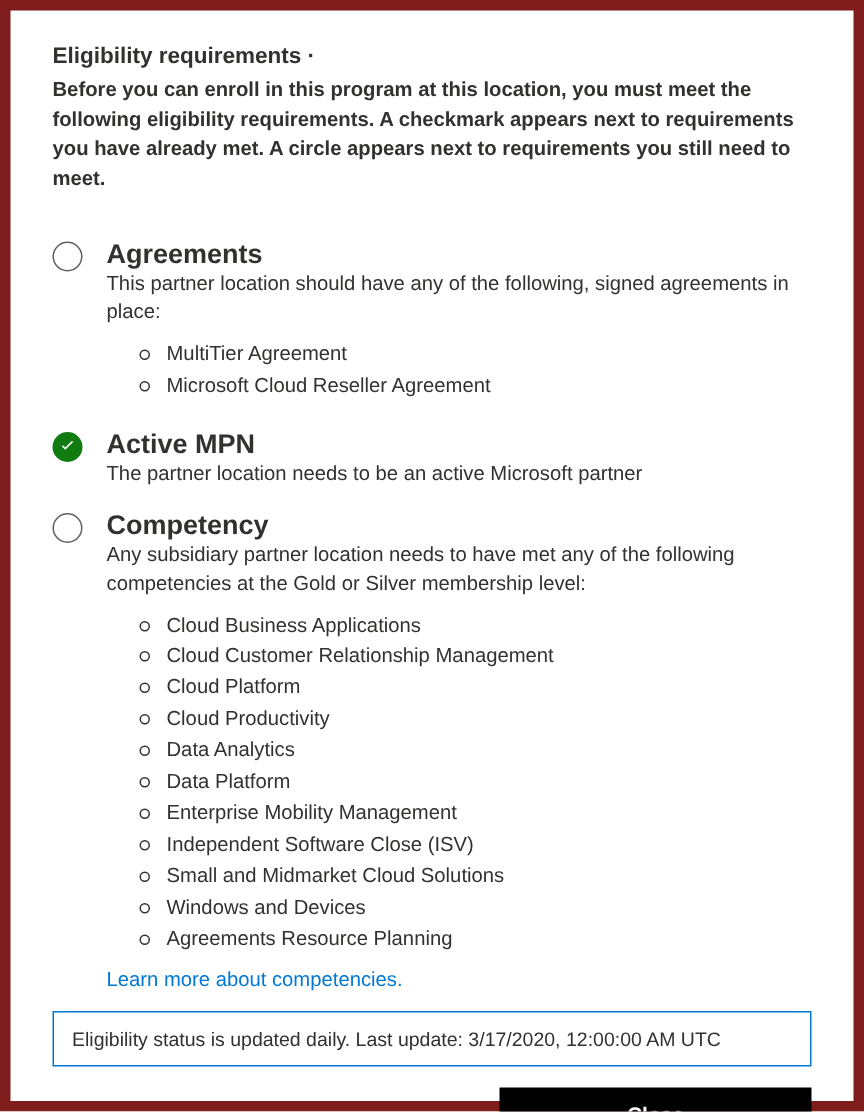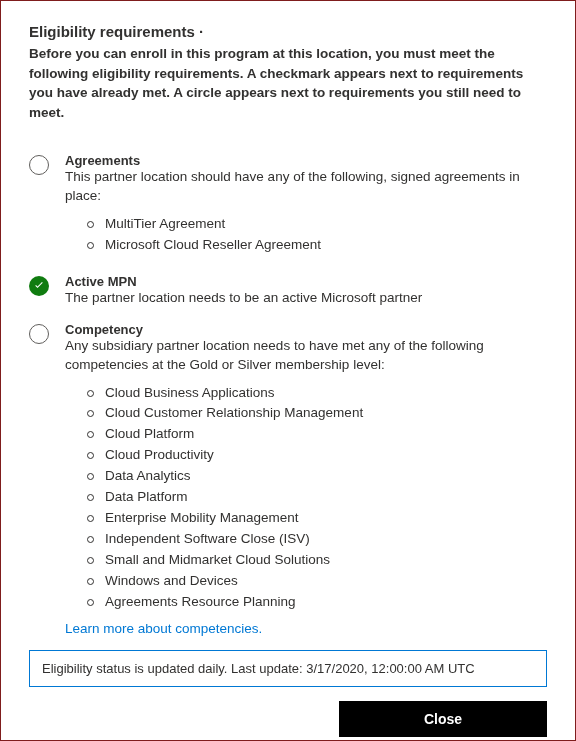--- a/index.html
+++ b/index.html
@@ -12,21 +12,21 @@
       font-size: 14px;
       color: #323130;
       background: #fff;
       width: 576px;
       height: 741px;
       position: relative;
     }
     .modal-frame {
       width: 576px;
       height: 741px;
-      border: 1px solid #7f1d1d;
+      border: 7px solid #7f1d1d;
       background: #fff;
       padding: 22px 28px 24px 28px;
       display: flex;
       flex-direction: column;
     }
     .title-row {
       font-weight: 600;
       font-size: 15px;
       margin-bottom: 4px;
     }
@@ -63,21 +63,21 @@
     }
     .status-check svg {
       width: 12px;
       height: 12px;
     }
     .req-body {
       flex: 1;
     }
     .req-title {
       font-weight: 600;
-      font-size: 13px;
+      font-size: 18px;
     }
     .req-desc {
       font-size: 13.5px;
       line-height: 1.4;
     }
     ul.sublist {
       list-style: none;
       margin: 8px 0 4px 22px;
     }
     ul.sublist li {

